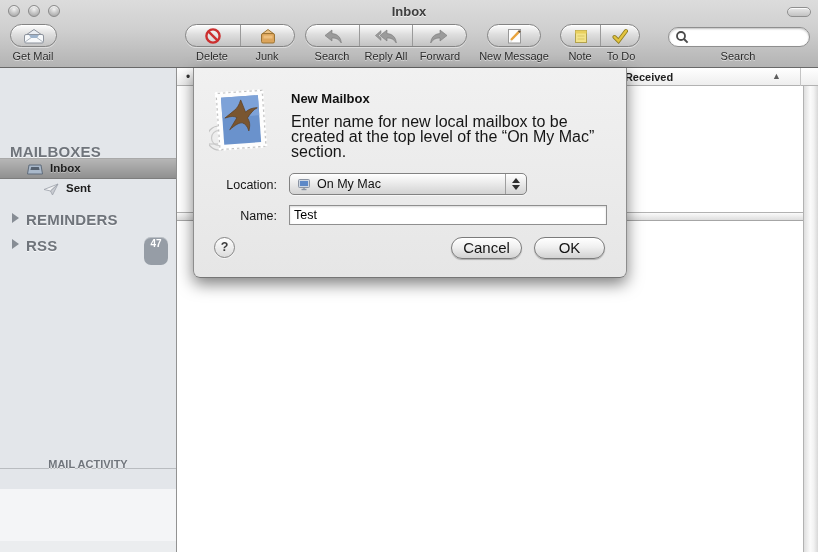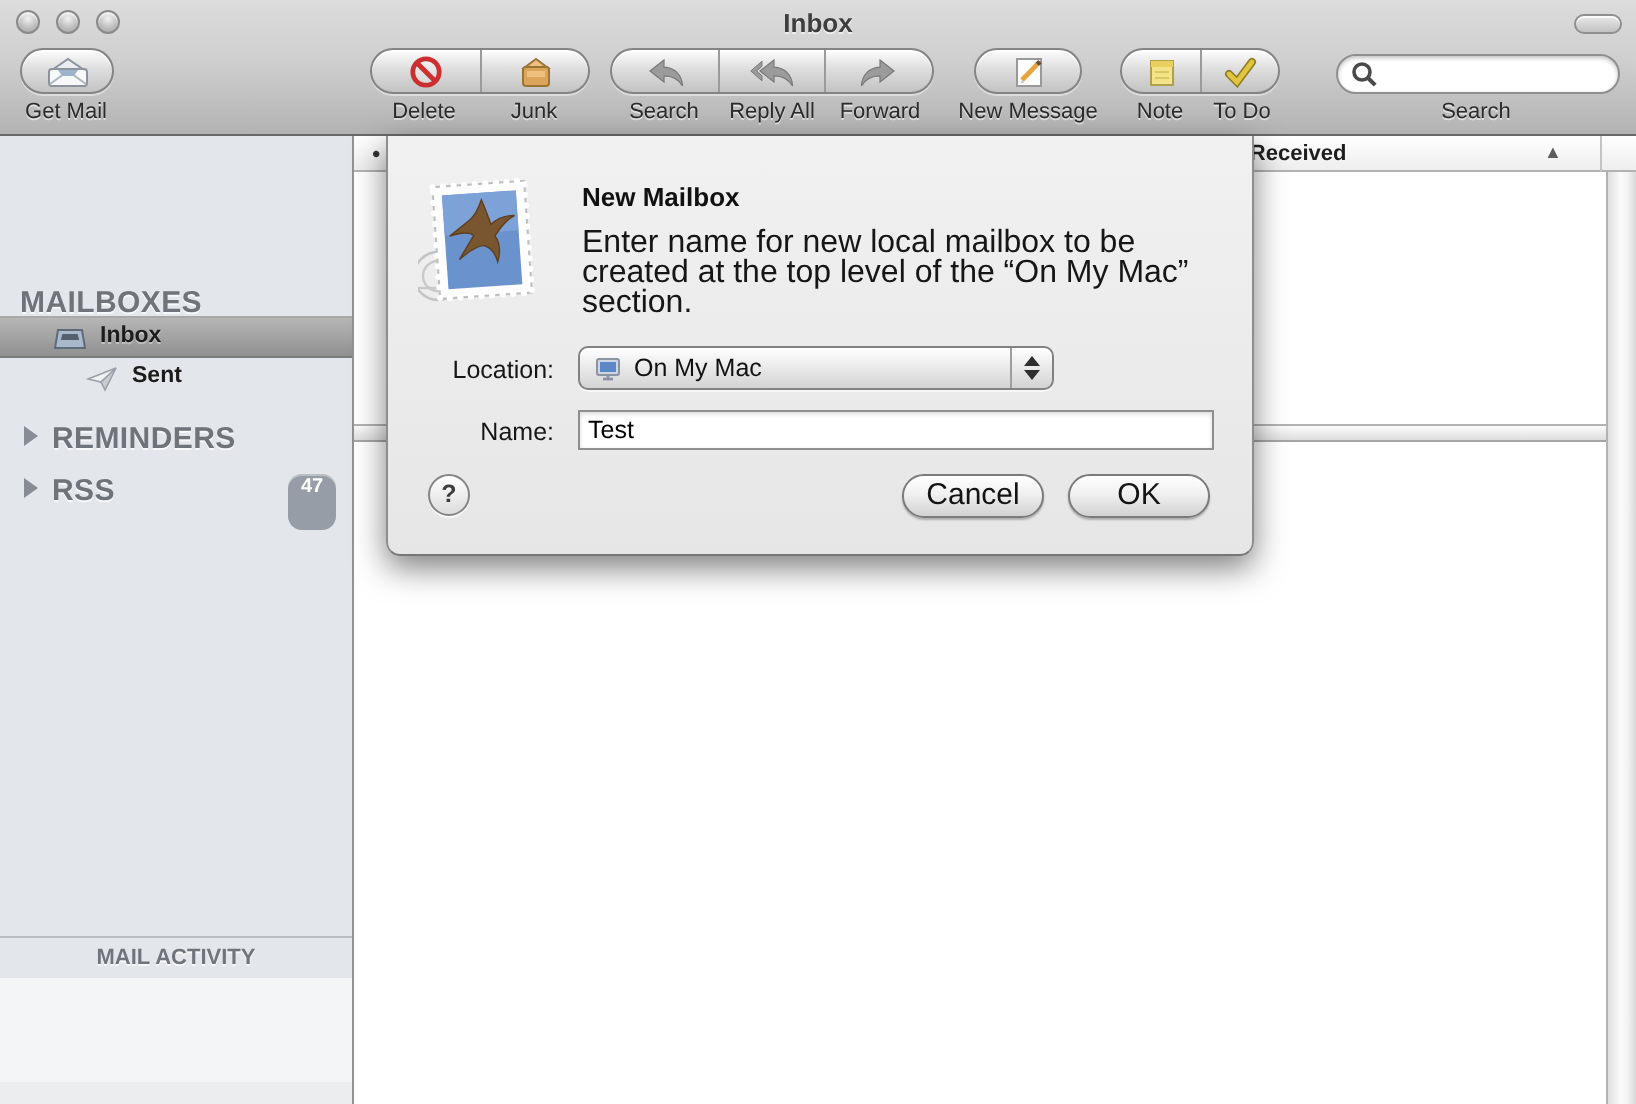--- a/index.html
+++ b/index.html
@@ -49,21 +49,21 @@
   .row { position:absolute; left:16px; width:192px; height:20px; }
   .row-label { position:absolute; left:50px; top:3px; font-size:11.5px; font-weight:bold; color:#1c1c1c; }
   .row-sel .row-label { text-shadow:0 1px 0 rgba(255,255,255,.35); }
   .row-icon { position:absolute; left:27px; top:4px; }
   .disc { position:absolute; left:12px; width:0; height:0;
     border-left:7px solid #878d95; border-top:5px solid transparent; border-bottom:5px solid transparent; }
   .badge { position:absolute; left:144px; top:169px; width:24px; height:28px; border-radius:7px;
     background:#969da6; color:#fff; font-size:10px; font-weight:bold; text-align:center; line-height:14px;
     box-shadow:inset 0 1px 0 rgba(255,255,255,.35); }
   .activity-divider { position:absolute; left:0; top:400px; width:176px; height:1px; background:#b9bcc0; }
-  .activity-label { position:absolute; left:0; top:405px; width:176px; text-align:center;
+  .activity-label { position:absolute; left:0; top:390px; width:176px; text-align:center;
     font-size:11px; font-weight:bold; color:#70757c; text-shadow:0 1px 0 rgba(255,255,255,.7); }
   .activity-band1 { position:absolute; left:0; top:421px; width:176px; height:52px; background:#f4f5f7; }
   .activity-band2 { position:absolute; left:0; top:473px; width:176px; height:55px; background:#ebedef; }
   
   .content { position:absolute; left:177px; top:68px; width:641px; height:484px; background:#fff; }
   .col-header { position:absolute; left:0; top:0; width:641px; height:18px;
     background:linear-gradient(#ffffff,#eeeeee); border-bottom:1px solid #b2b2b2; }
   .col-bullet { position:absolute; left:9px; top:2px; font-size:12px; color:#333; }
   .col-date { position:absolute; left:421px; top:3px; font-size:11px; font-weight:bold; color:#1e1e1e; }
   .col-sort { position:absolute; left:595px; top:3px; font-size:9px; color:#5d5d5d; }

